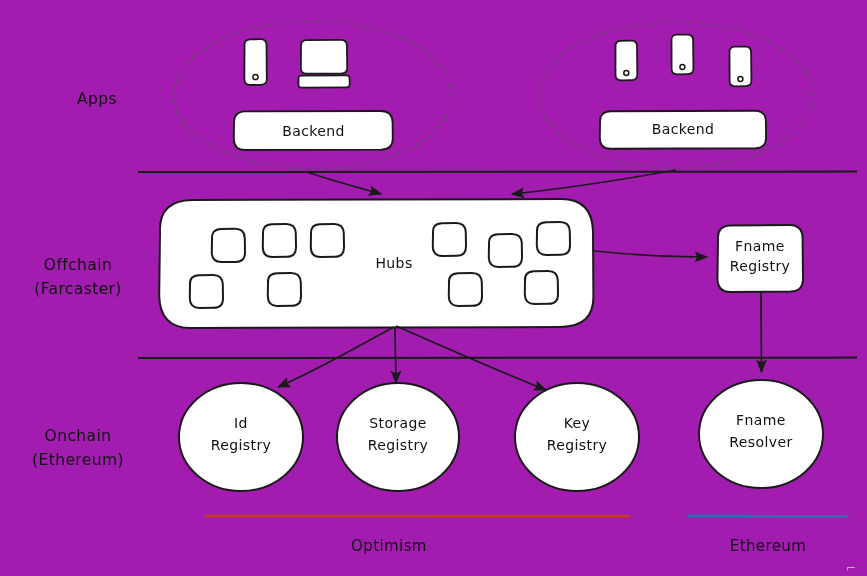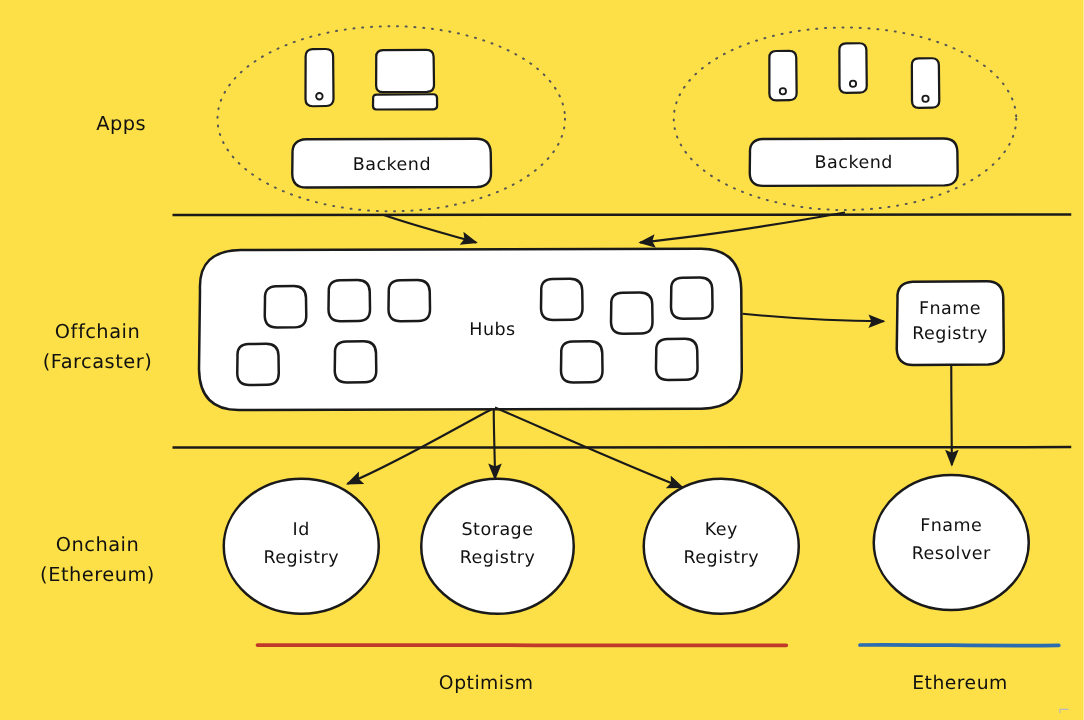--- a/index.html
+++ b/index.html
@@ -8,21 +8,21 @@
     padding: 0;
     background: #ffffff;
   }
   body {
     font-family: "DejaVu Sans", sans-serif;
   }
   #diagram-root {
     position: relative;
     width: 867px;
     height: 576px;
-    background: #fde047;
+    background: #a21caf;
     overflow: hidden;
   }
   #diagram-svg {
     position: absolute;
     top: 0;
     left: 0;
     width: 867px;
     height: 576px;
   }
   .hand-text {

